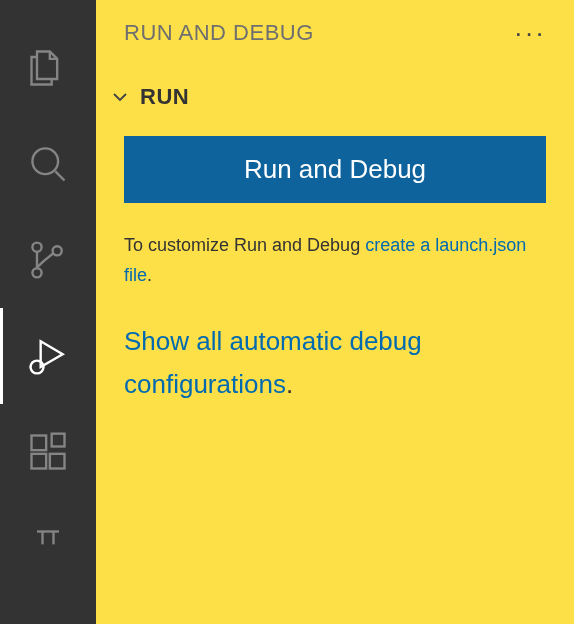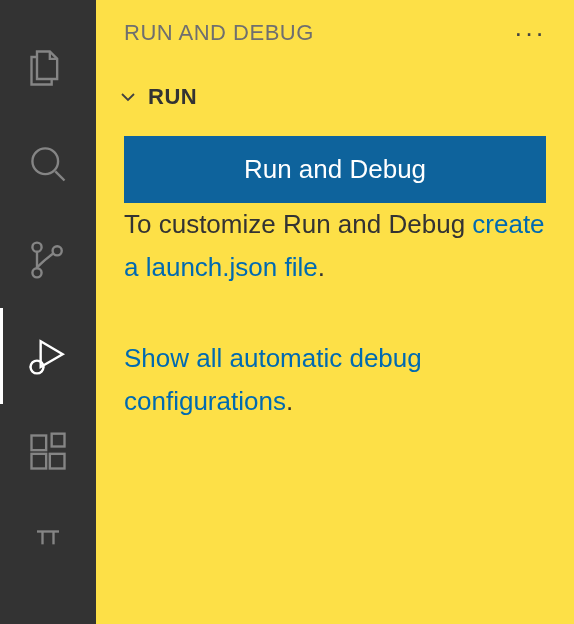--- a/index.html
+++ b/index.html
@@ -71,21 +71,21 @@
       color: #424242;
       cursor: pointer;
       font-size: 26px;
       letter-spacing: 2px;
       line-height: 1;
       padding: 4px;
     }
     .section-header {
       display: flex;
       align-items: center;
-      padding: 18px 24px 18px 20px;
+      padding: 18px 24px 18px 12px;
       cursor: pointer;
       gap: 8px;
     }
     .chevron {
       color: #424242;
       display: flex;
       align-items: center;
     }
     .chevron svg {
       width: 24px;
@@ -105,33 +105,34 @@
       background: #0e639c;
       color: #ffffff;
       border: none;
       font-size: 26px;
       font-weight: 400;
       padding: 18px 0;
       cursor: pointer;
       font-family: inherit;
     }
     .description {
-      font-size: 26px;
+      font-size: 18px;
       color: #333333;
       line-height: 1.65;
+      margin-top: 28px;
     }
     .link {
       color: #006ab1;
       cursor: pointer;
     }
     .link-block {
       font-size: 26px;
       color: #006ab1;
       line-height: 1.65;
-      margin-top: 48px;
+      margin-top: 30px;
       cursor: pointer;
     }
     .period {
       color: #333333;
     }
   </style>
 </head>
 <body>
 
 <div class="activity-bar">

